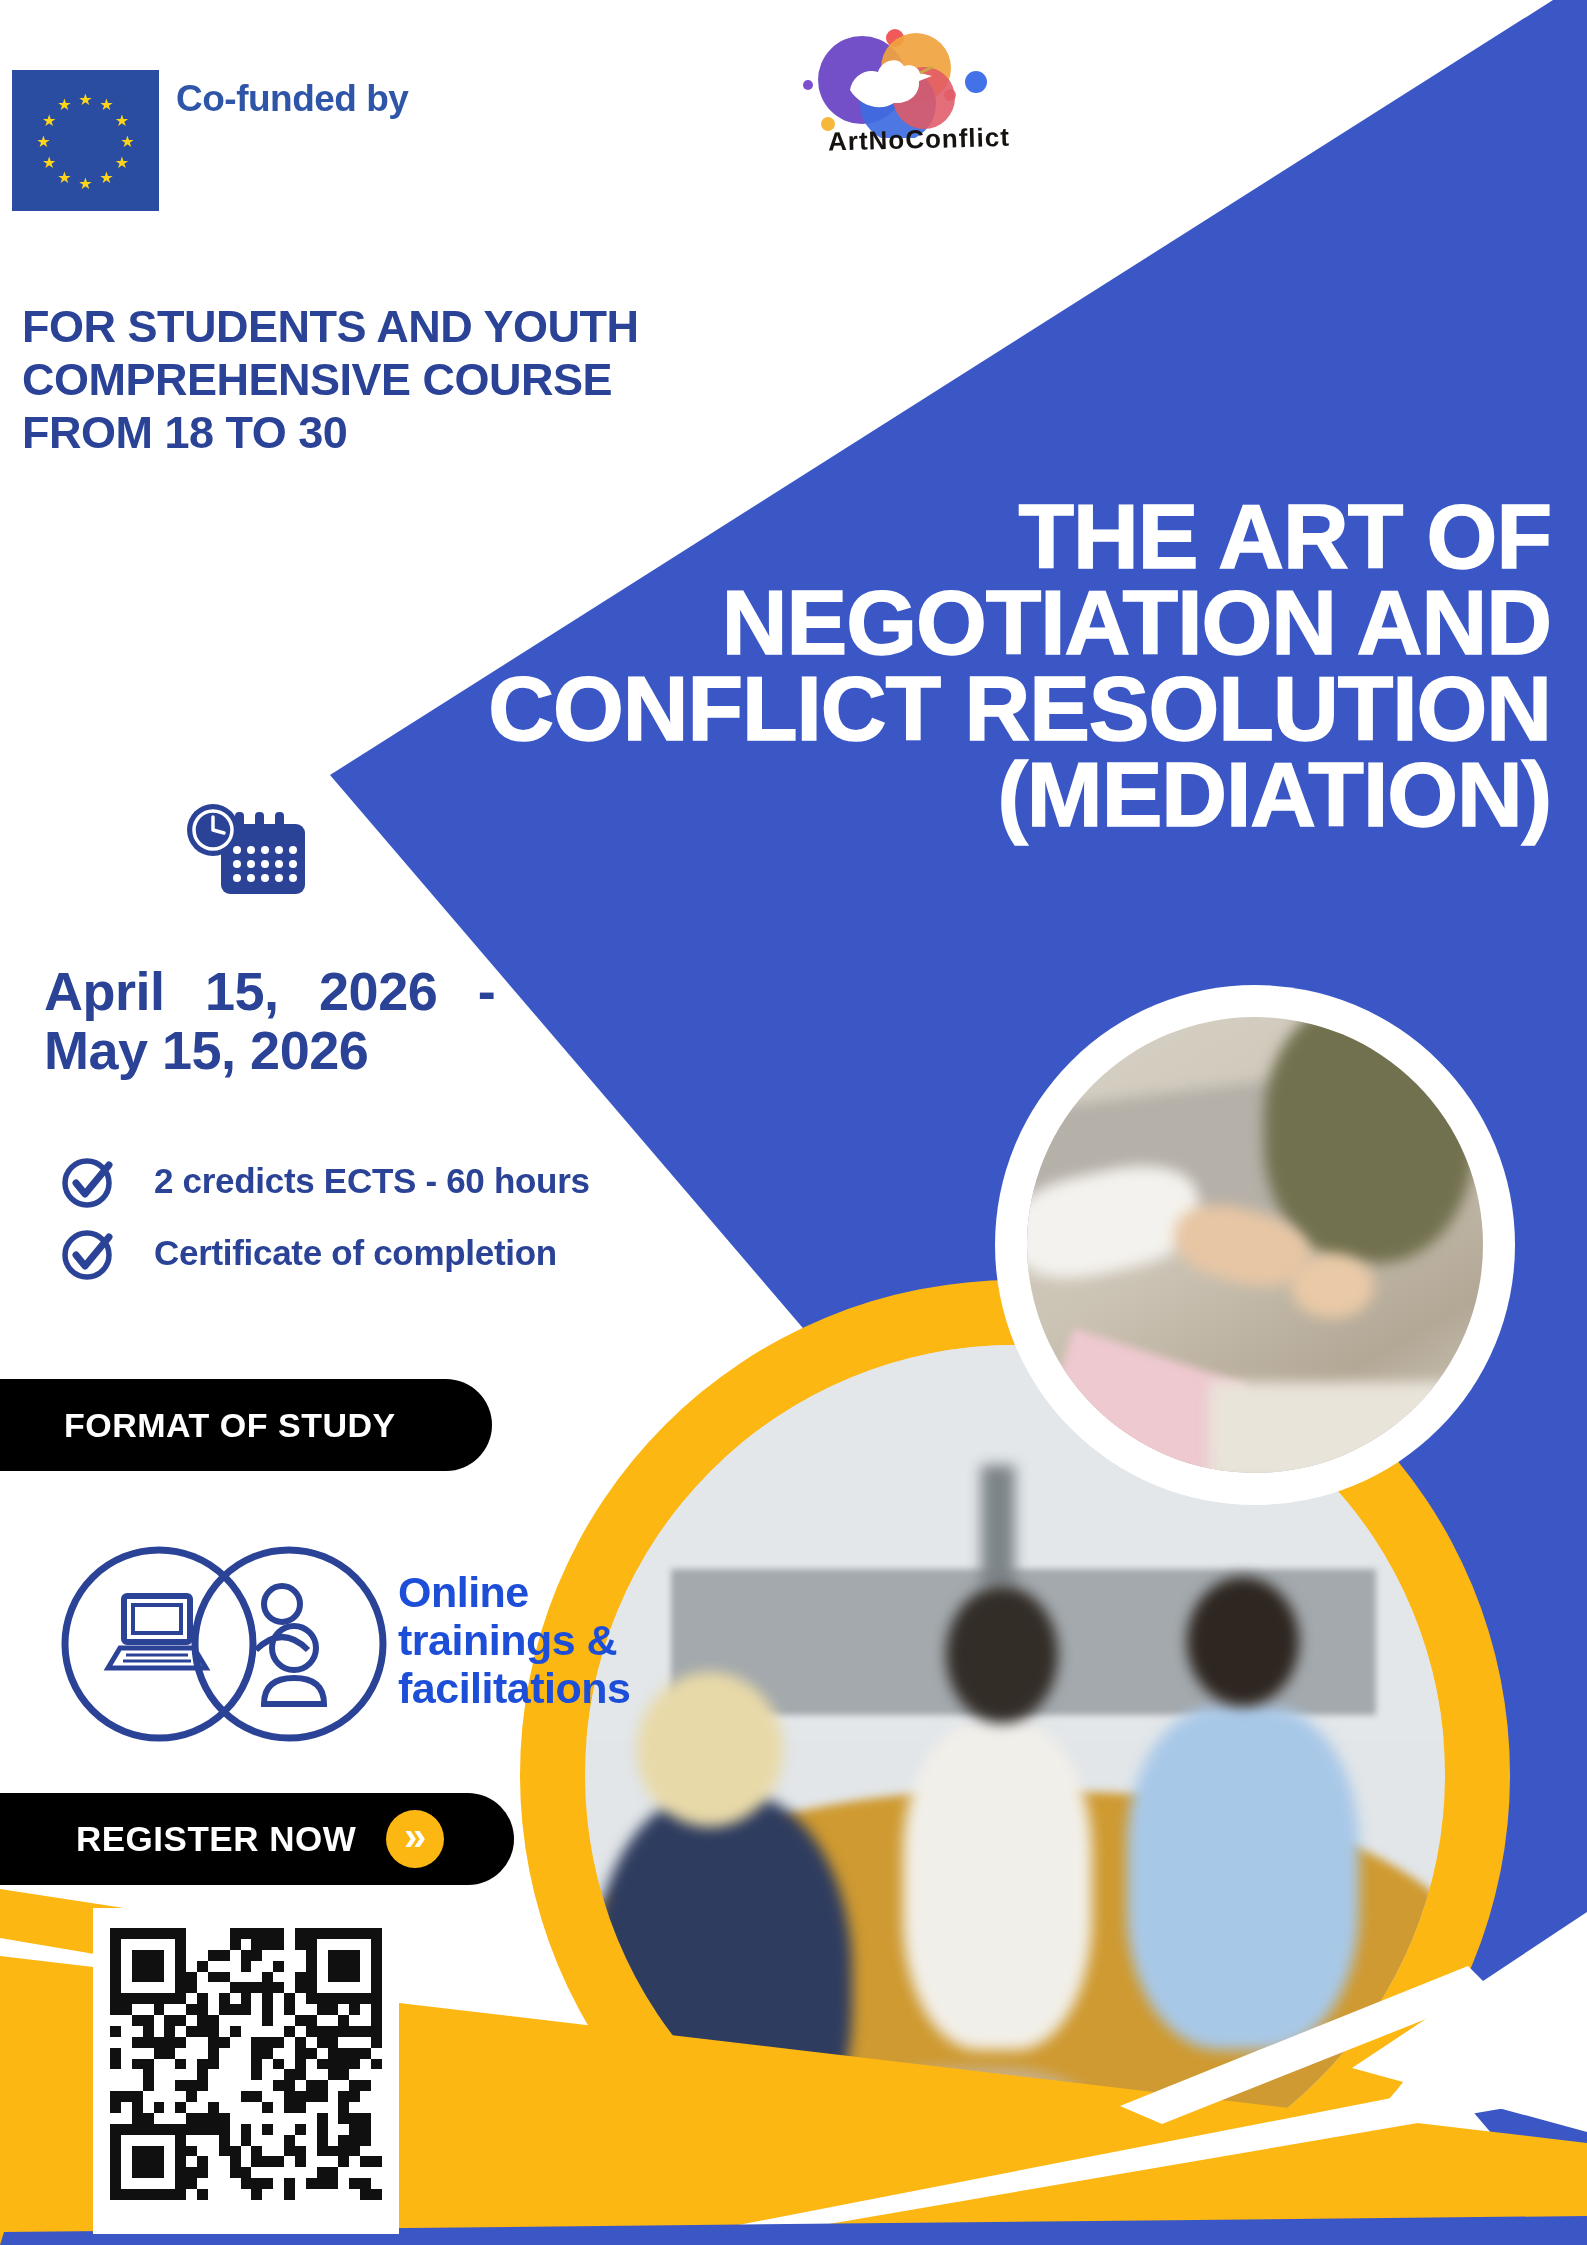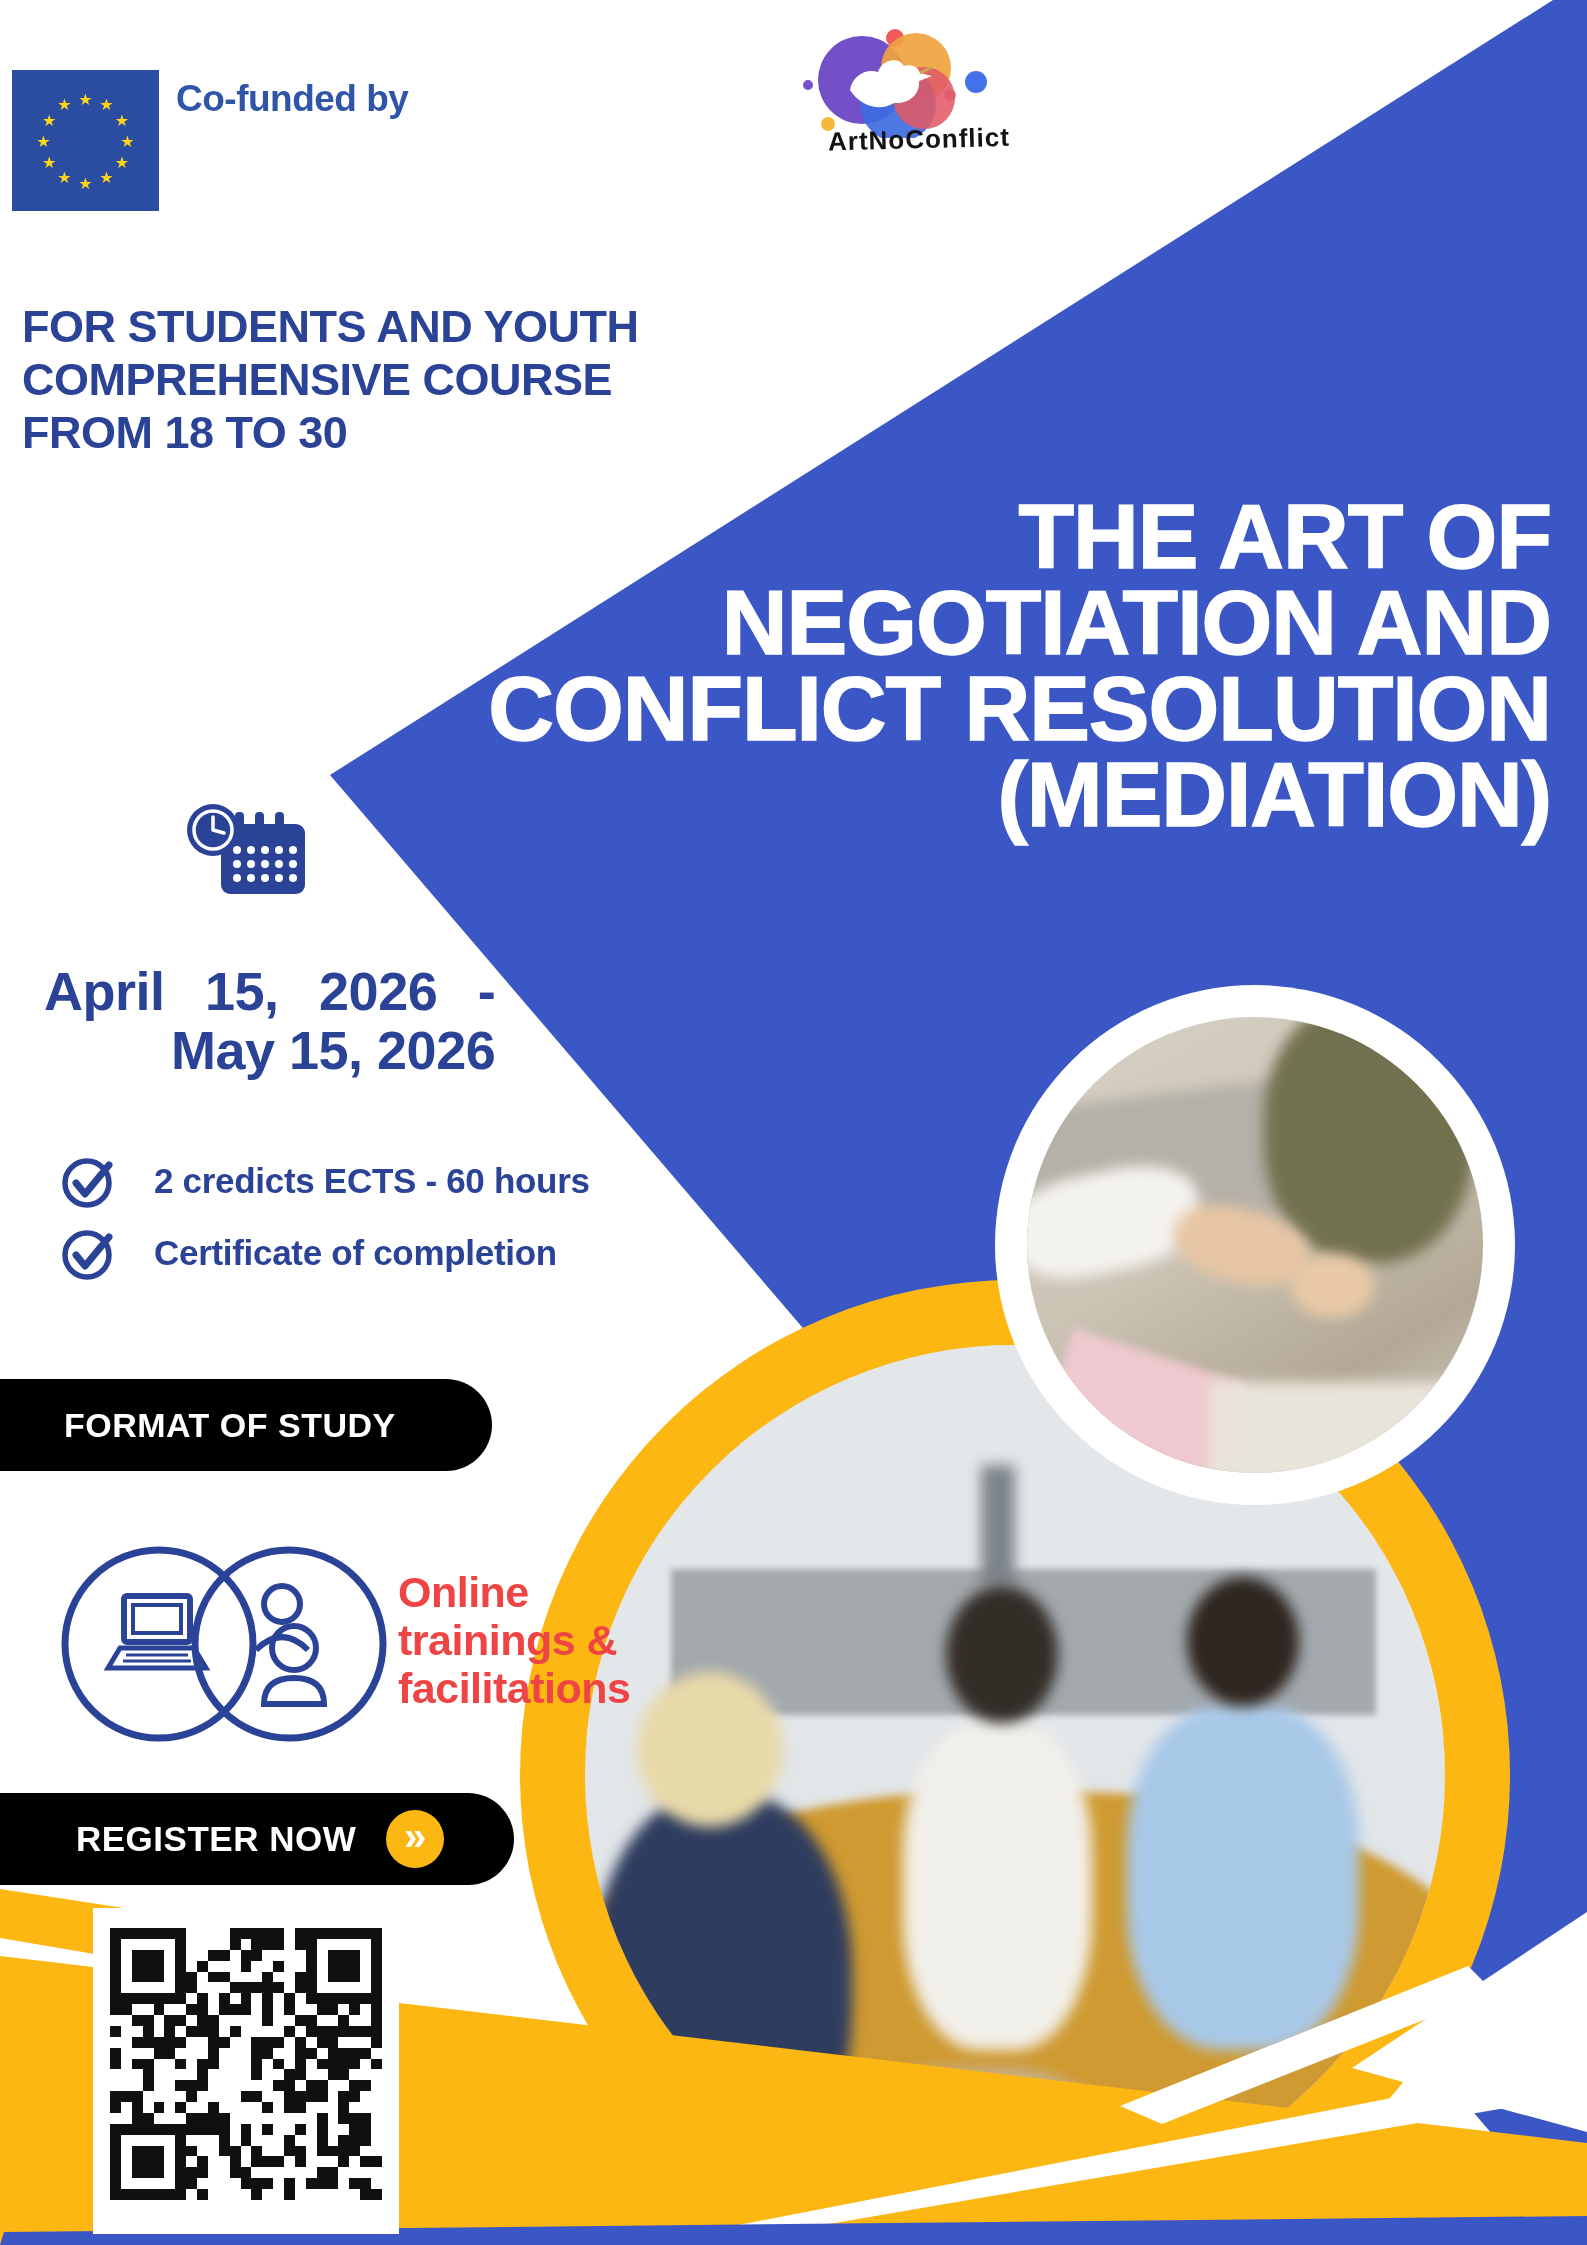--- a/index.html
+++ b/index.html
@@ -34,38 +34,38 @@
     font-size:26px;font-weight:700;letter-spacing:1px;transform:rotate(-1.5deg);}
   
   .intro{position:absolute;left:22px;top:300px;color:#2B4397;font-weight:700;
     font-size:45px;line-height:53px;letter-spacing:-0.5px;}
   .main-title{position:absolute;top:494px;right:36px;text-align:right;color:#ffffff;
     font-size:91px;font-weight:700;line-height:86px;letter-spacing:-1px;
     -webkit-text-stroke:1.5px #ffffff;}
   
   .cal-icon{position:absolute;left:185px;top:800px;}
   .dates{position:absolute;left:44px;top:962px;color:#2B4397;font-weight:700;
-    font-size:54px;line-height:59px;letter-spacing:-0.5px;text-align:right;}
+    font-size:54px;line-height:59px;letter-spacing:-0.5px;}
   .dates .wide{word-spacing:26px;}
   
   .feature{position:absolute;left:60px;display:flex;align-items:center;gap:36px;}
   .feature .txt{color:#2B4397;font-size:35px;font-weight:700;letter-spacing:-0.3px;}
   
   .pill{position:absolute;left:0;height:92px;background:#000000;
     border-radius:0 46px 46px 0;color:#fff;font-weight:700;display:flex;align-items:center;}
   .pill-format{top:1379px;width:492px;}
   .pill-format .lbl{padding-left:64px;font-size:34px;letter-spacing:0.5px;}
   .pill-register{top:1793px;width:514px;}
   .pill-register .lbl{padding-left:76px;font-size:35px;letter-spacing:0.5px;}
   .arrow-circle{position:absolute;left:386px;top:17px;width:58px;height:58px;border-radius:50%;
     background:#FCB713;display:flex;align-items:center;justify-content:center;}
   .arrow-circle span{color:#fff;font-size:40px;font-weight:700;line-height:1;margin-top:-6px;}
   
   .venn{position:absolute;left:58px;top:1538px;}
-  .format-desc{position:absolute;left:398px;top:1568px;color:#ef4444;font-weight:700;
+  .format-desc{position:absolute;left:398px;top:1568px;color:#1d4ed8;font-weight:700;
     font-size:43px;line-height:48px;letter-spacing:-0.5px;}
   
   .qr-panel{position:absolute;left:93px;top:1908px;width:306px;height:326px;background:#ffffff;}
   .qr{position:absolute;left:17px;top:20px;width:272px;height:272px;display:grid;
     grid-template-columns:repeat(25,1fr);grid-template-rows:repeat(25,1fr);}
   .qr i{display:block;}
   .qr i.b{background:#101010;}
   
   .hands-circle{position:absolute;left:995px;top:985px;width:520px;height:520px;
     border-radius:50%;background:#ffffff;}

